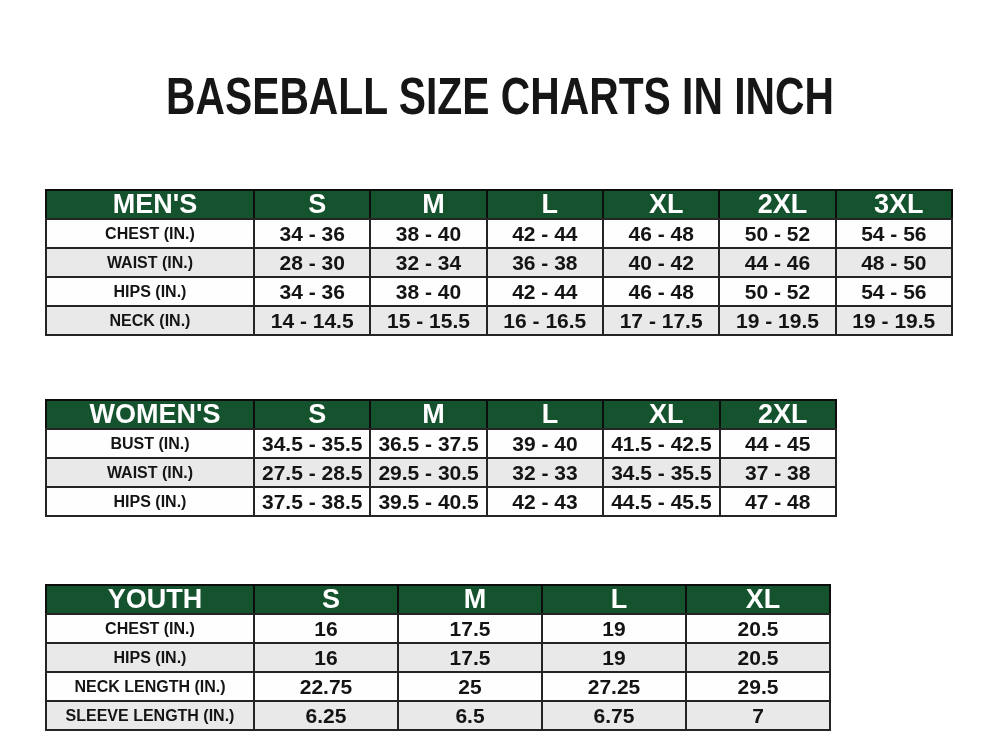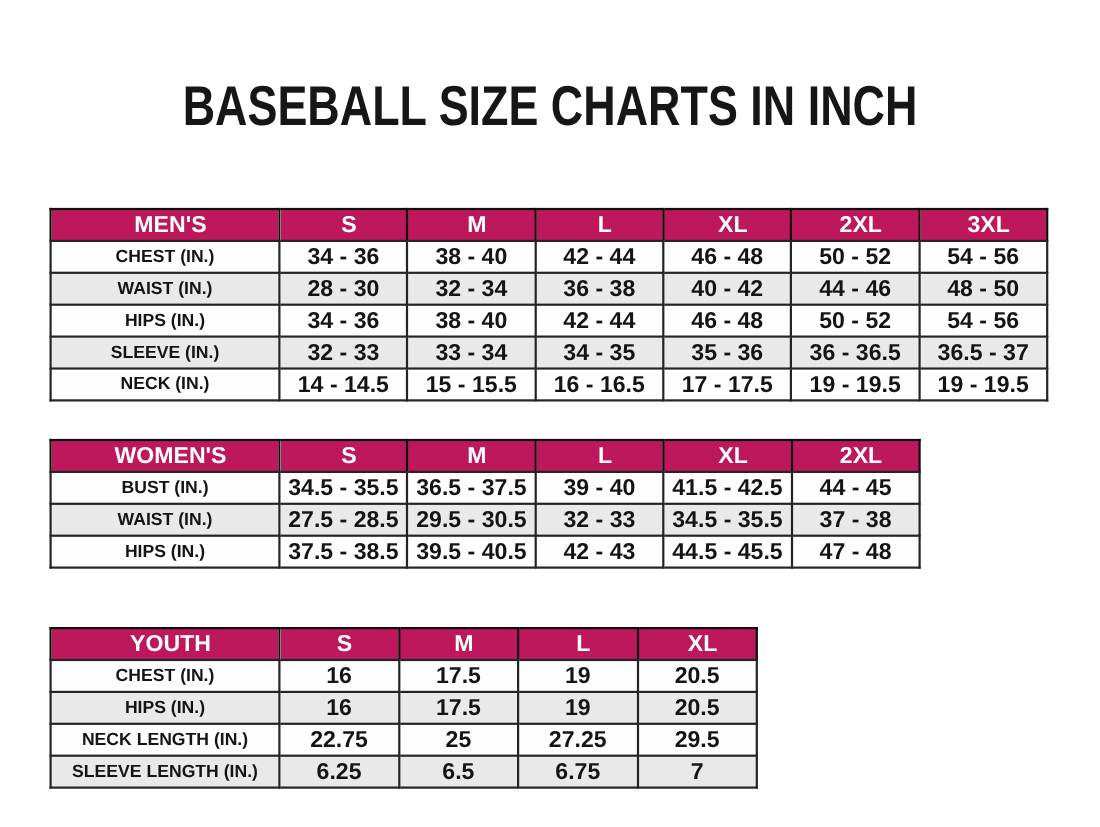--- a/index.html
+++ b/index.html
@@ -32,41 +32,41 @@
     white-space: nowrap;
   }
   table.size-table {
     position: absolute;
     left: 45px;
     border-collapse: collapse;
     table-layout: fixed;
   }
   #t-mens   { top: 189px; width: 908px; }
   #t-womens { top: 399px; width: 792px; border-radius: 17px; }
-  #t-youth  { top: 570px; width: 644px; }
+  #t-youth  { top: 584px; width: 786px; }
 
   .size-table th,
   .size-table td {
     height: 27px;
     padding: 0 2px;
     text-align: center;
     vertical-align: middle;
     font-weight: 700;
     font-size: 21px;
     line-height: 1;
     border: 2px solid #242424;
     white-space: nowrap;
     overflow: hidden;
   }
   .size-table thead th {
-    background: #be185d;
+    background: #14532d;
     color: #ffffff;
     border-color: #0d0d0d;
     border-bottom-color: #242424;
-    font-size: 21px;
+    font-size: 27px;
     padding-left: 12px;
   }
   .size-table tbody tr:nth-child(odd)  td { background: #fefefe; }
   .size-table tbody tr:nth-child(even) td { background: #e9e9e9; }
   .size-table td.row-label { font-size: 16px; }
 </style>
 </head>
 <body>
 
 <div class="page">
@@ -115,29 +115,20 @@
           <tr>
             <td class="row-label">HIPS (IN.)</td>
             <td class="size-cell">34 - 36</td>
             <td class="size-cell">38 - 40</td>
             <td class="size-cell">42 - 44</td>
             <td class="size-cell">46 - 48</td>
             <td class="size-cell">50 - 52</td>
             <td class="size-cell">54 - 56</td>
           </tr>
           <tr>
-            <td class="row-label">SLEEVE (IN.)</td>
-            <td class="size-cell">32 - 33</td>
-            <td class="size-cell">33 - 34</td>
-            <td class="size-cell">34 - 35</td>
-            <td class="size-cell">35 - 36</td>
-            <td class="size-cell">36 - 36.5</td>
-            <td class="size-cell">36.5 - 37</td>
-          </tr>
-          <tr>
             <td class="row-label">NECK (IN.)</td>
             <td class="size-cell">14 - 14.5</td>
             <td class="size-cell">15 - 15.5</td>
             <td class="size-cell">16 - 16.5</td>
             <td class="size-cell">17 - 17.5</td>
             <td class="size-cell">19 - 19.5</td>
             <td class="size-cell">19 - 19.5</td>
           </tr>
         </tbody>
       </table>

